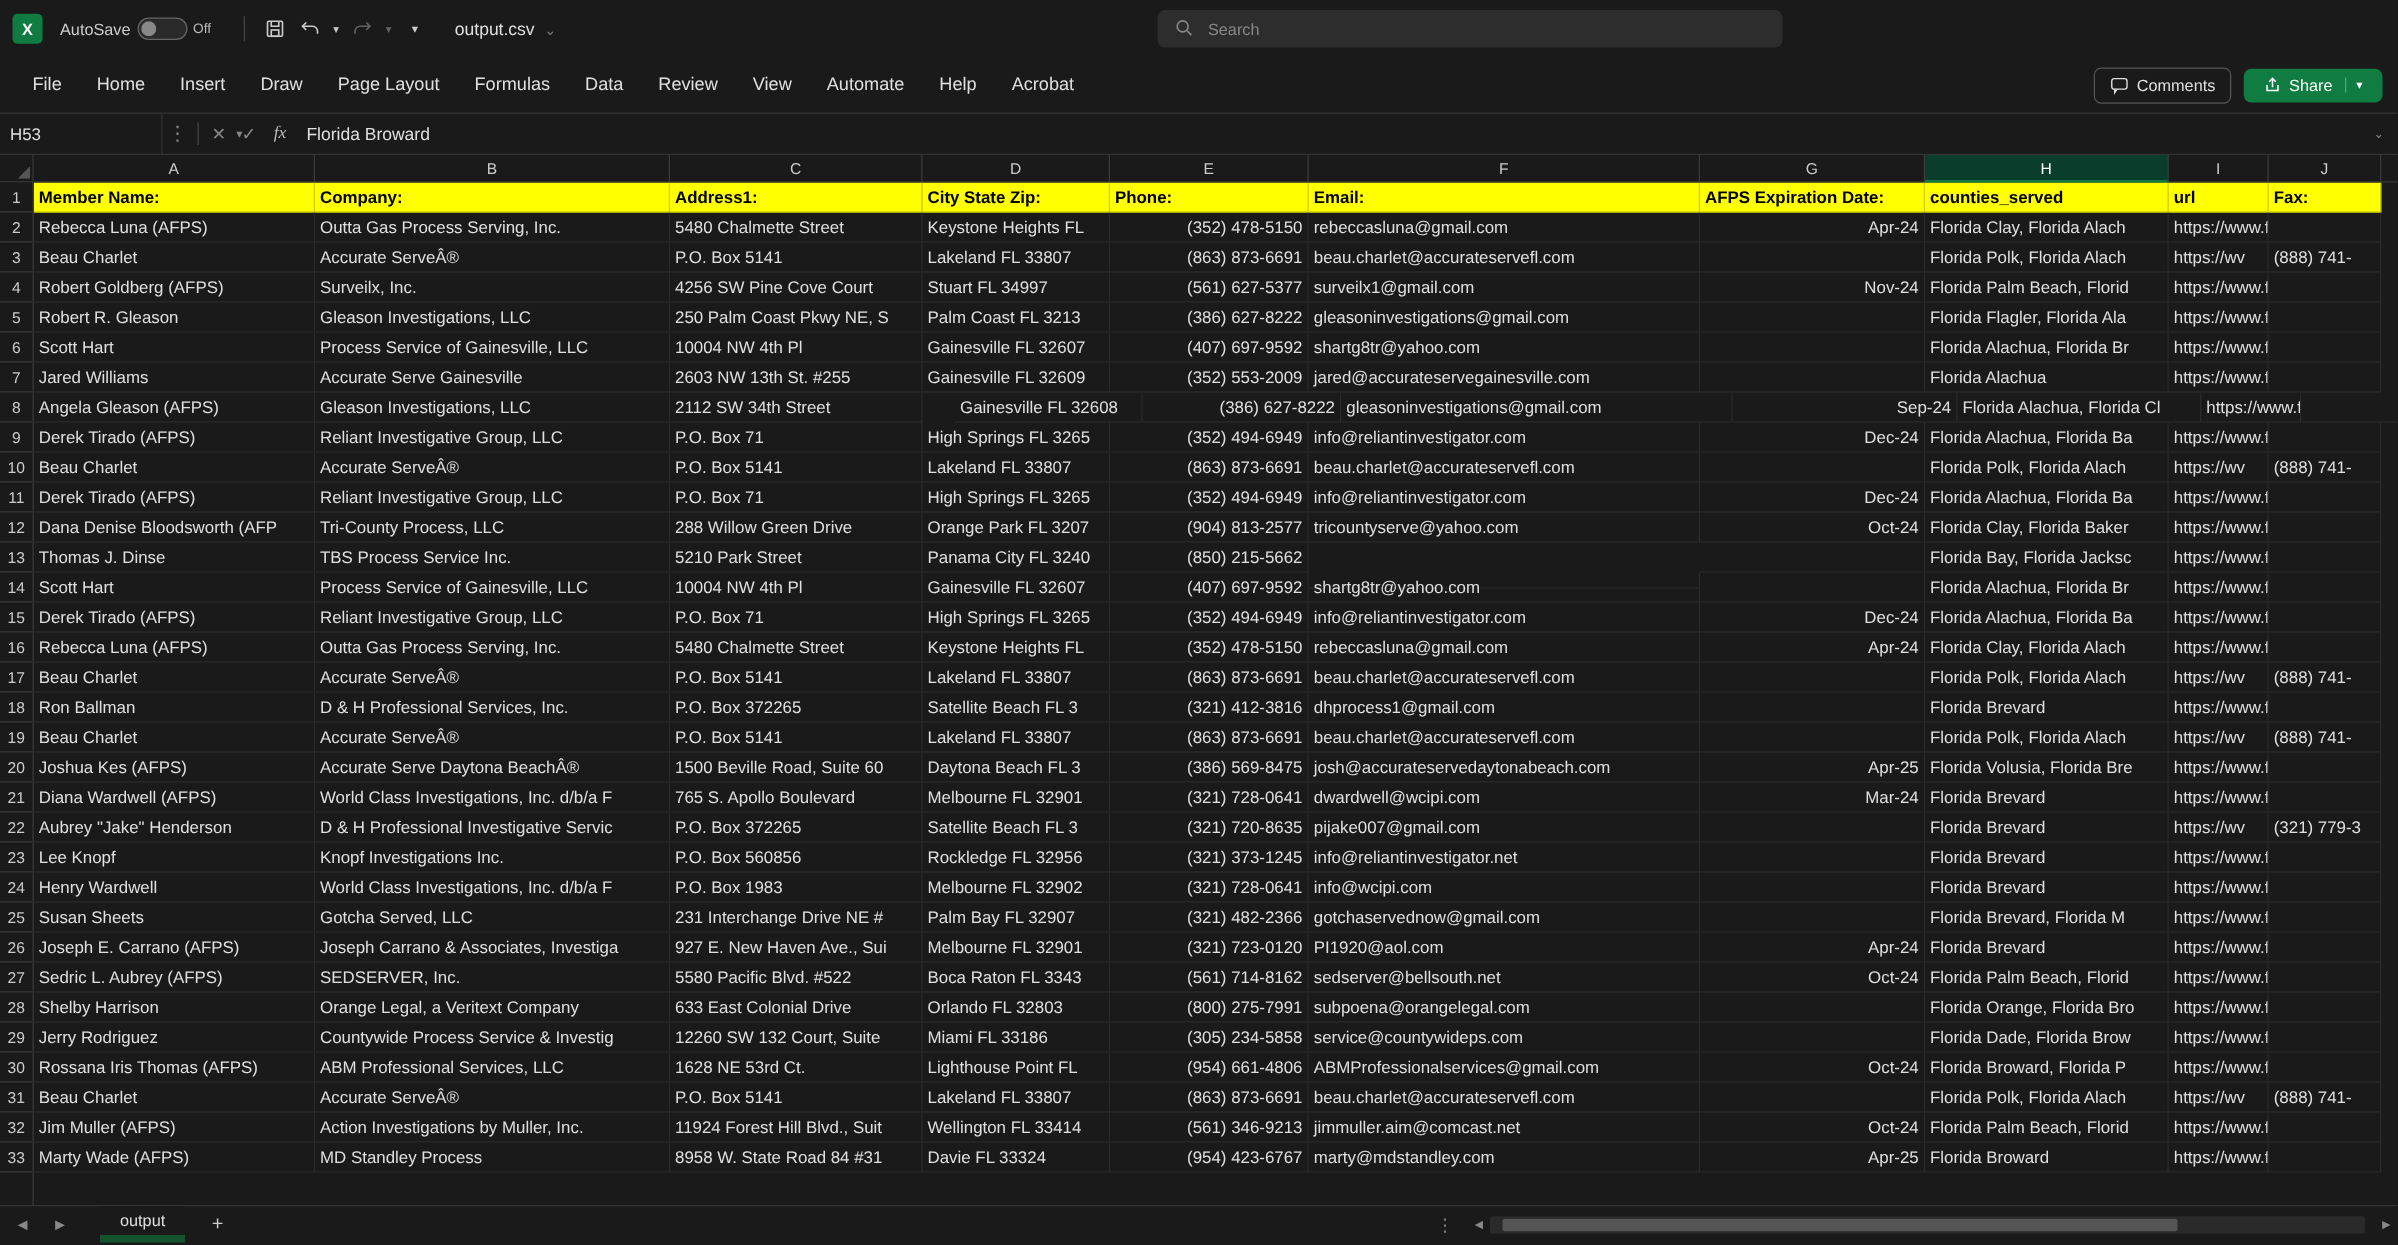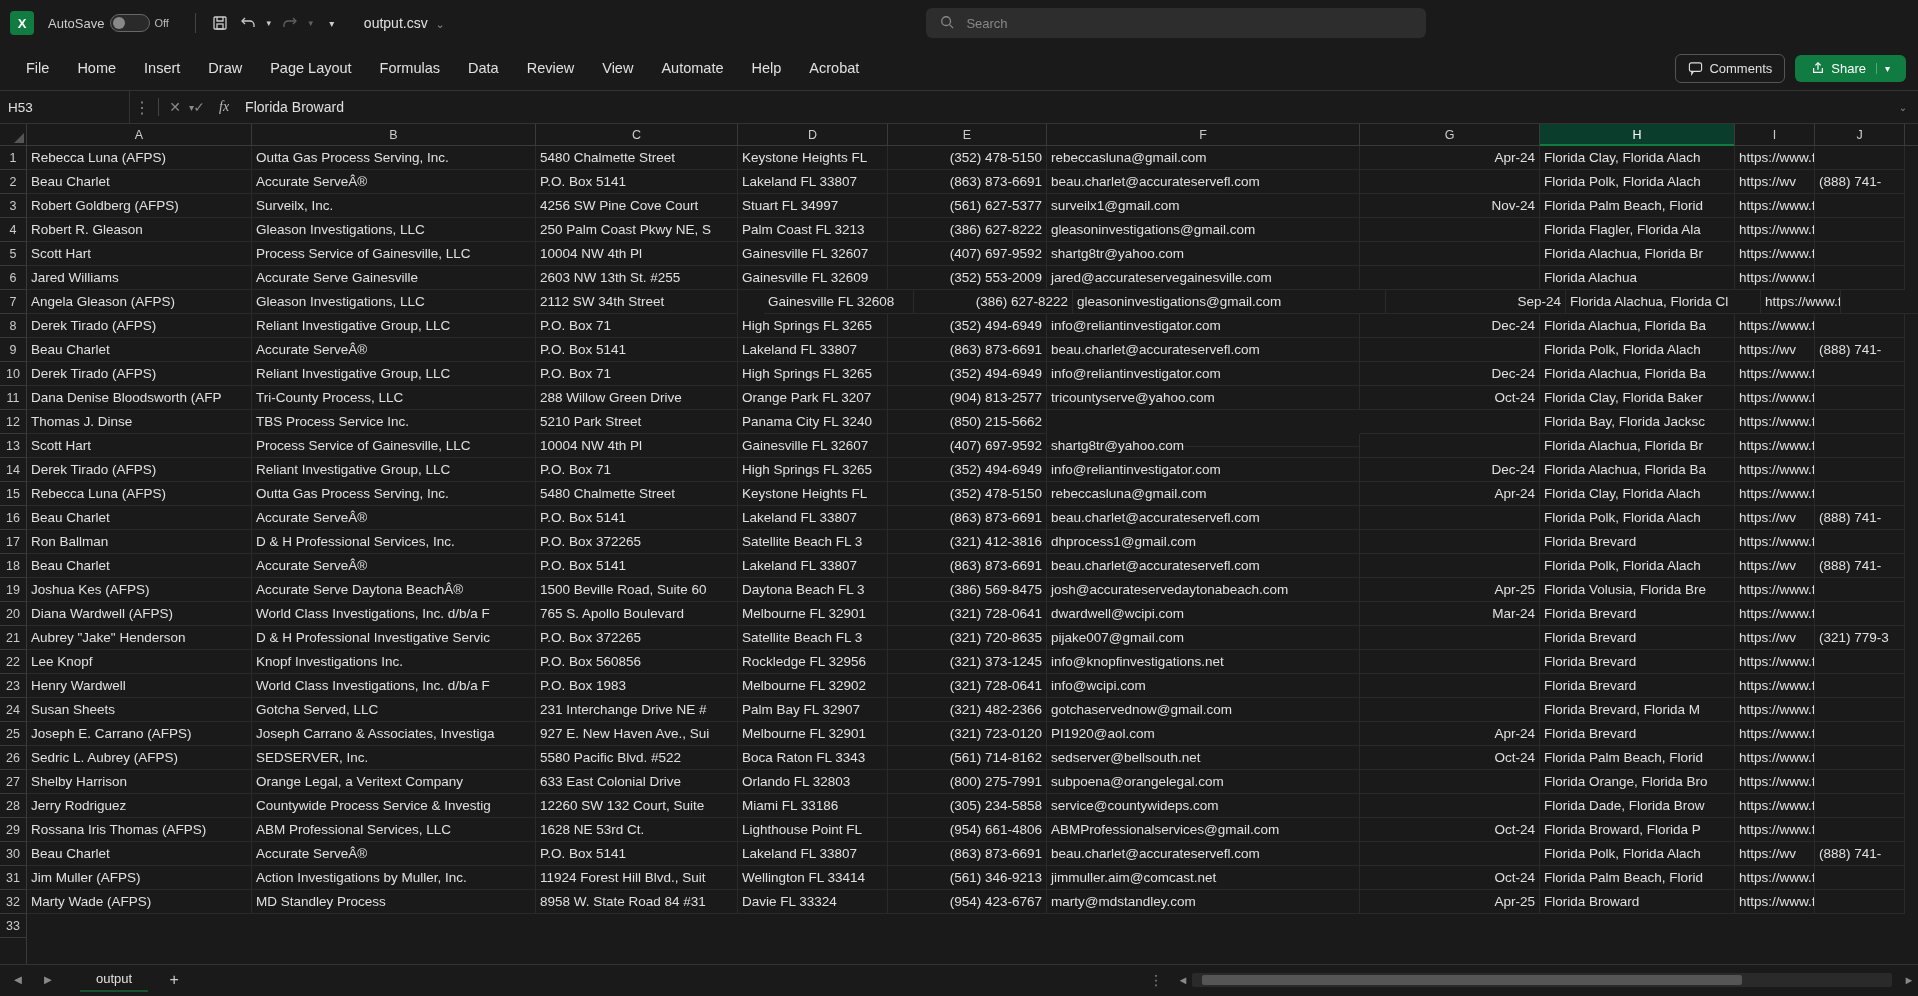--- a/index.html
+++ b/index.html
@@ -55,21 +55,21 @@
   .row-h { height: 24px; border-bottom: 1px solid #3a3a3a; display: flex; align-items: center; justify-content: center; font-size: 12.5px; color: #ccc; }
   .cells { position: absolute; left: 27px; top: 22px; right: 0; bottom: 0; overflow: hidden; }
   .row { display: flex; height: 24px; }
   .cell { border-right: 1px solid #2a2a2a; border-bottom: 1px solid #2a2a2a; padding: 0 4px; font-size: 13.5px; color: #e0e0e0; white-space: nowrap; overflow: hidden; display: flex; align-items: center; flex-shrink: 0; }
   .row.header .cell { background: #ffff00; color: #000; font-weight: bold; border-right-color: #d0d000; border-bottom-color: #d0d000; }
   .cell.right { justify-content: flex-end; }
 
   
   .sheetbar { position: absolute; left:0; right:0; bottom:0; height: 30px; background: #1a1a1a; border-top: 1px solid #333; display: flex; align-items: center; }
   .sheet-nav { width: 24px; height: 24px; display:flex;align-items:center;justify-content:center;color:#888;font-size:13px;cursor:pointer;margin-left:6px; }
-  .sheet-tab { padding: 4px 16px; font-size: 13px; color: #e0e0e0; border-bottom: 2px solid #14532d; background:#1a1a1a; margin-left: 20px; cursor:pointer; }
+  .sheet-tab { padding: 4px 16px; font-size: 13px; color: #e0e0e0; border-bottom: 6px solid #14532d; background:#1a1a1a; margin-left: 20px; cursor:pointer; }
   .sheet-add { width: 28px; height: 24px; display:flex;align-items:center;justify-content:center;color:#ccc;font-size:16px;cursor:pointer;margin-left:12px; }
   .sheetbar-spacer { flex:1; }
   .hscroll-track { width: 700px; height: 14px; background: #2a2a2a; border-radius: 2px; margin-right: 8px; position: relative; }
   .hscroll-thumb { position:absolute; left:10px; top:2px; height:10px; width:540px; background:#555; border-radius:2px; }
   .hscroll-btn { width:18px; height:18px; display:flex;align-items:center;justify-content:center;color:#888;font-size:11px;cursor:pointer; }
   .stat-dots { color:#888; font-size:14px; margin-right:10px; letter-spacing:1px; }
 </style>
 </head>
 <body>
 
@@ -215,20 +215,32 @@
       <div class="row-h">26</div>
       <div class="row-h">27</div>
       <div class="row-h">28</div>
       <div class="row-h">29</div>
       <div class="row-h">30</div>
       <div class="row-h">31</div>
       <div class="row-h">32</div>
       <div class="row-h">33</div>
     </div>
   <div class="cells" id="cells">
+      <div class="row header">
+        <div class="cell" style="width: 225px;">Member Name:</div>
+        <div class="cell" style="width: 284px;">Company:</div>
+        <div class="cell" style="width: 202px;">Address1:</div>
+        <div class="cell" style="width: 150px;">City State Zip:</div>
+        <div class="cell" style="width: 159px;">Phone:</div>
+        <div class="cell" style="width: 313px;">Email:</div>
+        <div class="cell" style="width: 180px;">AFPS Expiration Date:</div>
+        <div class="cell" style="width: 195px;">counties_served</div>
+        <div class="cell" style="width: 80px;">url</div>
+        <div class="cell" style="width: 90px;">Fax:</div>
+      </div>
       <div class="row">
         <div class="cell" style="width: 225px;">Rebecca Luna (AFPS)</div>
         <div class="cell" style="width: 284px;">Outta Gas Process Serving, Inc.</div>
         <div class="cell" style="width: 202px;">5480 Chalmette Street</div>
         <div class="cell" style="width: 150px;">Keystone Heights FL</div>
         <div class="cell right" style="width: 159px;">(352) 478-5150</div>
         <div class="cell" style="width: 313px;">rebeccasluna@gmail.com</div>
         <div class="cell right" style="width: 180px;">Apr-24</div>
         <div class="cell" style="width: 195px;">Florida Clay, Florida Alach</div>
         <div class="cell" style="width: 80px;">https://www.fapps.or</div>
@@ -473,21 +485,21 @@
         <div class="cell" style="width: 195px;">Florida Brevard</div>
         <div class="cell" style="width: 80px;">https://wv</div>
         <div class="cell" style="width: 90px;">(321) 779-3</div>
       </div>
       <div class="row">
         <div class="cell" style="width: 225px;">Lee Knopf</div>
         <div class="cell" style="width: 284px;">Knopf Investigations Inc.</div>
         <div class="cell" style="width: 202px;">P.O. Box 560856</div>
         <div class="cell" style="width: 150px;">Rockledge FL 32956</div>
         <div class="cell right" style="width: 159px;">(321) 373-1245</div>
-        <div class="cell" style="width: 313px;">info@knopfinvestigations.net</div>
+        <div class="cell" style="width: 313px;">info@reliantinvestigator.net</div>
         <div class="cell right" style="width: 180px;"></div>
         <div class="cell" style="width: 195px;">Florida Brevard</div>
         <div class="cell" style="width: 80px;">https://www.fapps.or</div>
         <div class="cell" style="width: 90px;"></div>
       </div>
       <div class="row">
         <div class="cell" style="width: 225px;">Henry Wardwell</div>
         <div class="cell" style="width: 284px;">World Class Investigations, Inc. d/b/a F</div>
         <div class="cell" style="width: 202px;">P.O. Box 1983</div>
         <div class="cell" style="width: 150px;">Melbourne FL 32902</div>

